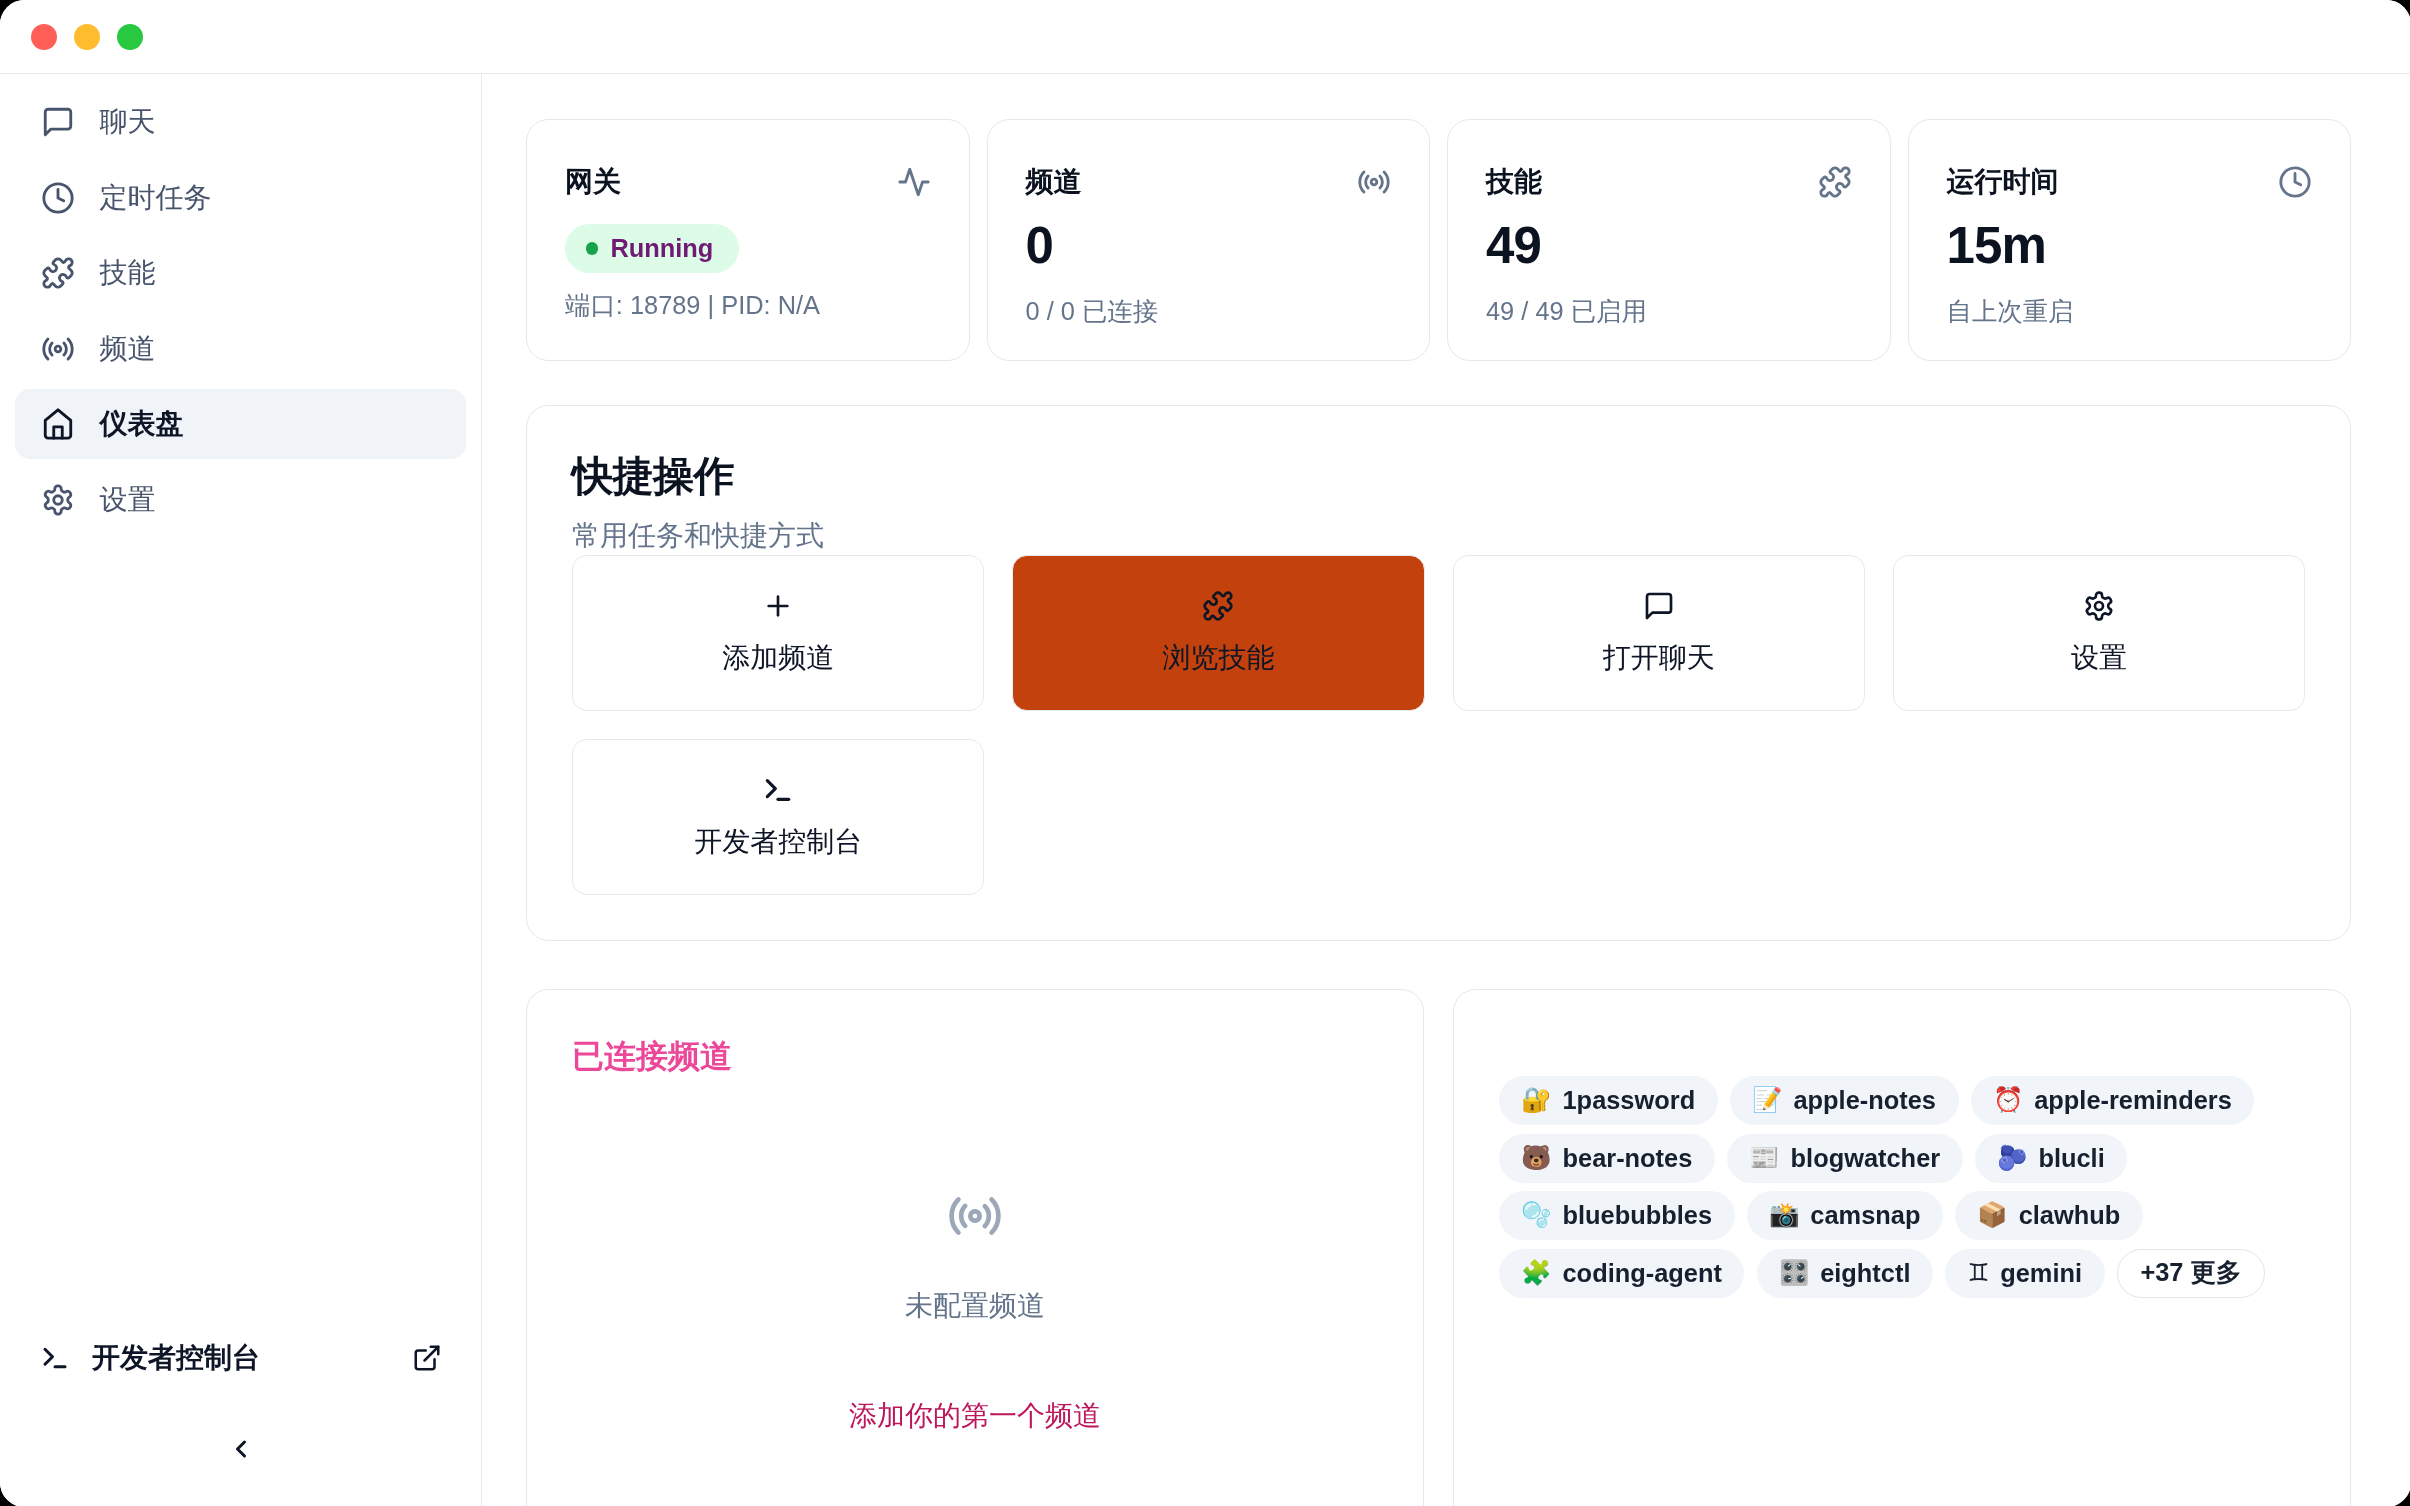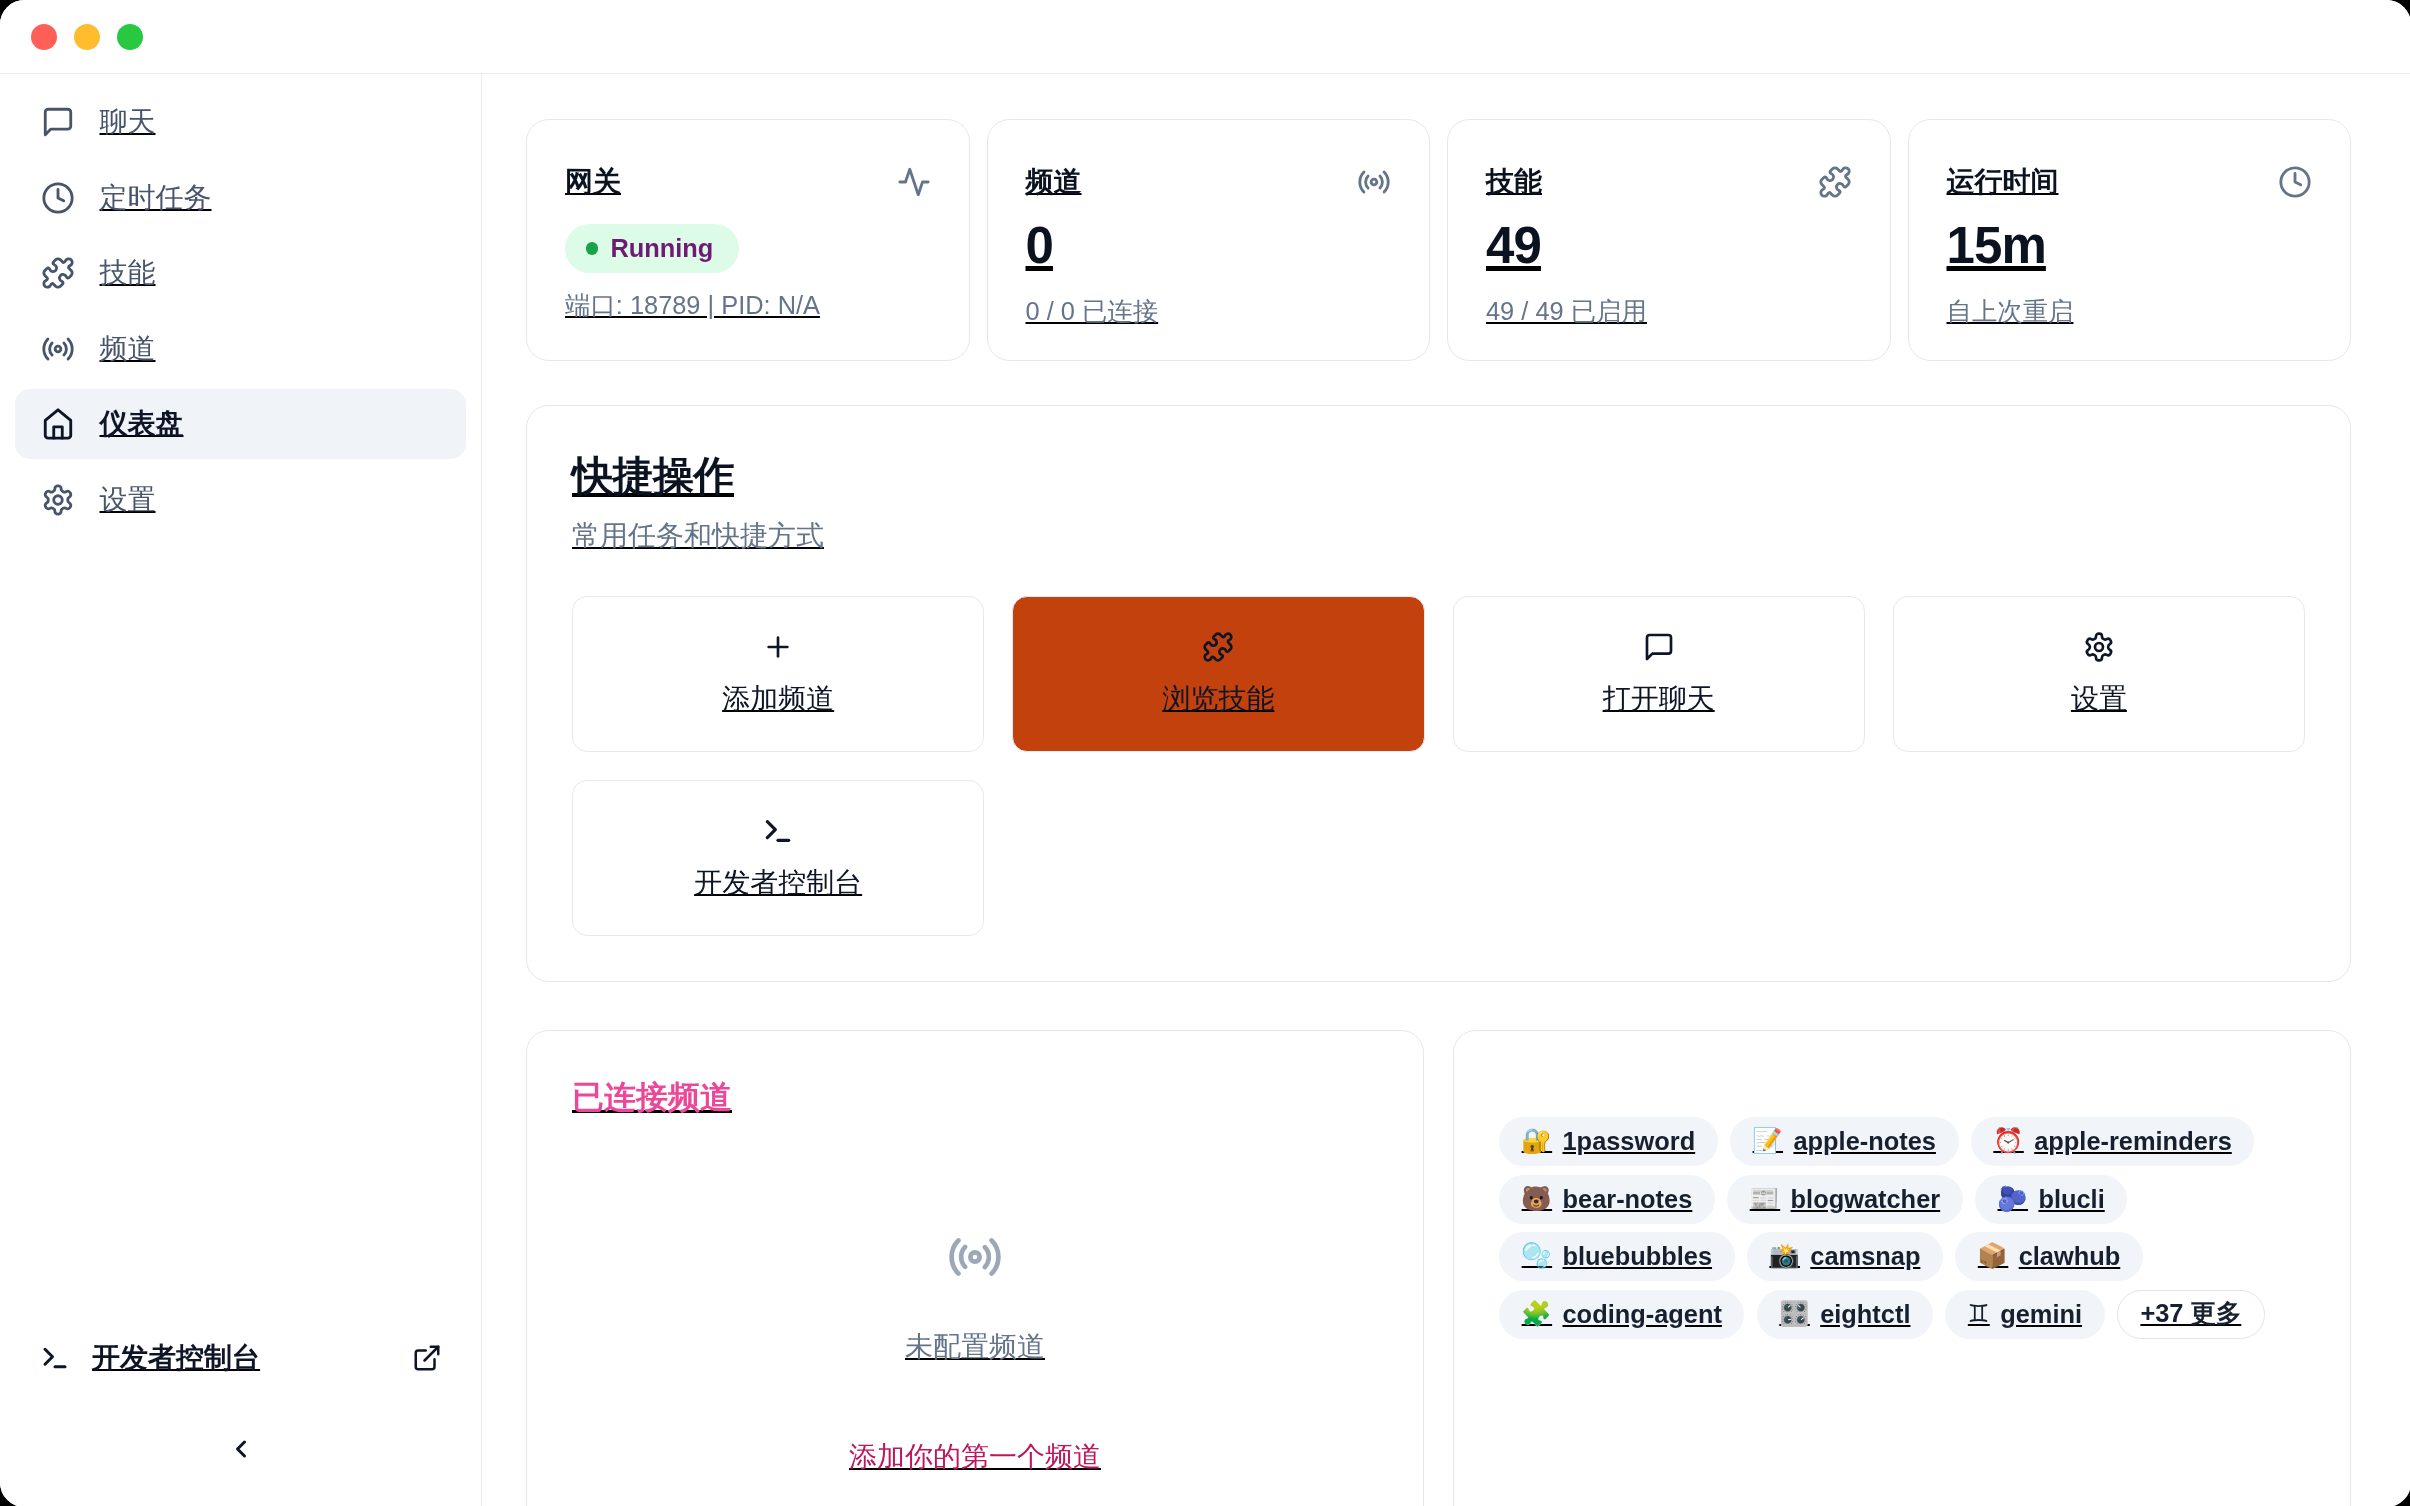--- a/index.html
+++ b/index.html
@@ -1,17 +1,17 @@
 <!DOCTYPE html>
 <html style="font-size:15px"><head>
 <meta charset="utf-8">
 <style>
   * { box-sizing: border-box; margin: 0; padding: 0; }
   html,body { width: 2411px; height: 1507px; background:#000; font-family:"Liberation Sans","DejaVu Sans",sans-serif; }
-  .window{ width:2411px; height:1507px; background:#fff; border-radius:24.5px; overflow:hidden; display:flex; flex-direction:column;text-decoration:underline; }
+  .window{ width:2411px; height:1507px; background:#fff; border-radius:24.5px; overflow:hidden; display:flex; flex-direction:column; }
   
   .titlebar{ height:74px; flex:0 0 74px; display:flex; align-items:center; padding-left:31px; gap:17px; border-bottom:0.9px solid #e8ecf1; background:#fff; }
   .tl{ width:26px; height:26px; border-radius:50%; display:inline-block; }
   .tl.red{ background:#ff5f57; } .tl.yellow{ background:#febc2e; } .tl.green{ background:#28c840; }
   
   .content-row{ flex:1; display:flex; min-height:0; }
   .sidebar{ width:482px; flex:0 0 482px; border-right:0.9px solid #e8ecf1; display:flex; flex-direction:column; padding:13px 15px 34px; background:#fff; }
   .nav{ display:flex; flex-direction:column; gap:5.6px; }
   .nav-item{ height:70px; border-radius:15px; display:flex; align-items:center; gap:24.5px; padding:0 26px; color:#47546b; font-size:28px; cursor:pointer; }
   .nav-item .icn{ width:34px; height:34px; display:inline-flex; }
@@ -32,21 +32,21 @@
   .stat-head .icn{ width:34px; height:34px; color:#64748b; display:inline-flex; }
   .badge{ margin-top:22.6px; display:inline-flex; align-items:center; gap:12.2px; background:#dcfce7; color:#701a75; border-radius:941px; padding:10.4px 26px 10.4px 21px; font-size:25.4px; font-weight:700; }
   .badge .dot{ width:12.2px; height:12.2px; border-radius:50%; background:#16a34a; }
   .stat-sub{ margin-top:16px; font-size:25.4px; color:#64748b; }
   .stat-value{ margin-top:15px; font-size:51px; font-weight:800; color:#0b1220; letter-spacing:-0.9px; }
   .stat-card .stat-value + .stat-sub{ margin-top:20px; }
   
   .qa-card{ margin-top:44px; border:0.9px solid #e3e8ee; border-radius:22.6px; padding:43px 45px 45px; background:#fff; }
   .qa-title{ font-size:41px; font-weight:700; color:#0b1220; letter-spacing:-0.5px; }
   .qa-sub{ margin-top:13px; font-size:28px; color:#64748b; }
-  .qa-grid{ margin-top:41px; display:grid; grid-template-columns:repeat(4,1fr); gap:28px; }
+  .qa-grid{ display:grid; grid-template-columns:repeat(4,1fr); gap:28px; }
   .qa-btn{ height:156px; border:0.9px solid #e4e9ef; border-radius:15px; background:#fff; display:flex; flex-direction:column; align-items:center; justify-content:center; gap:17px; cursor:pointer; }
   .qa-btn.hl{ background:#c2410c; border-color:#e7ecf2; }
   .qa-btn .icn{ width:32px; height:32px; color:#0d1526; display:inline-flex; }
   .qa-btn .lbl{ font-size:28px; color:#0d1526; font-weight:500; }
   
   .bottom-grid{ margin-top:48px; display:grid; grid-template-columns:1fr 1fr; gap:29px; }
   .panel{ border:0.9px solid #e3e8ee; border-radius:22.6px; padding:45px; min-height:659px; background:#fff; }
   .panel-title{ font-size:32px; font-weight:700; color:#ec4899; }
   .empty-state{ display:flex; flex-direction:column; align-items:center; margin-top:109px; }
   .empty-state .icn{ width:56px; height:56px; color:#9ca8b8; display:inline-flex; }

